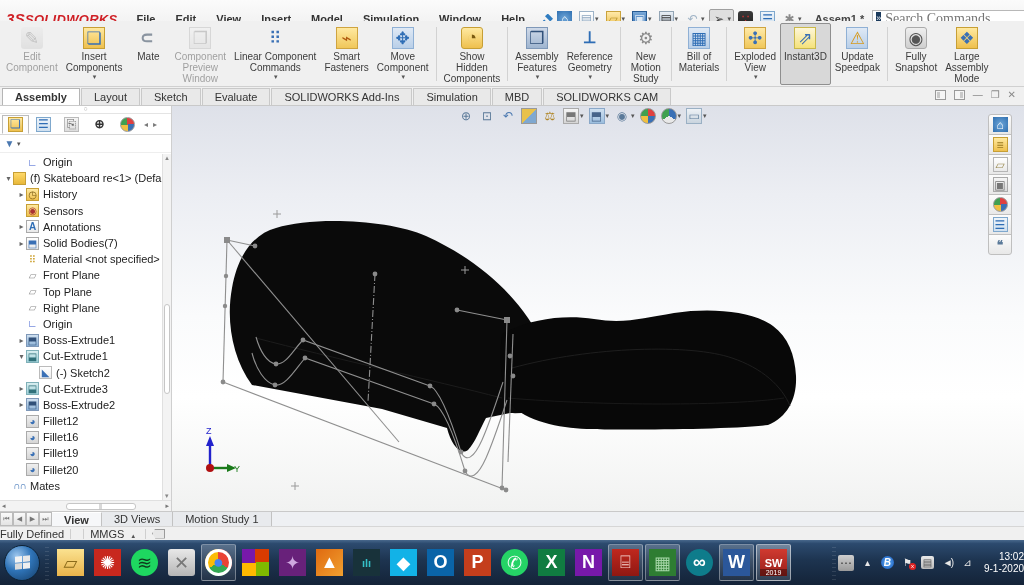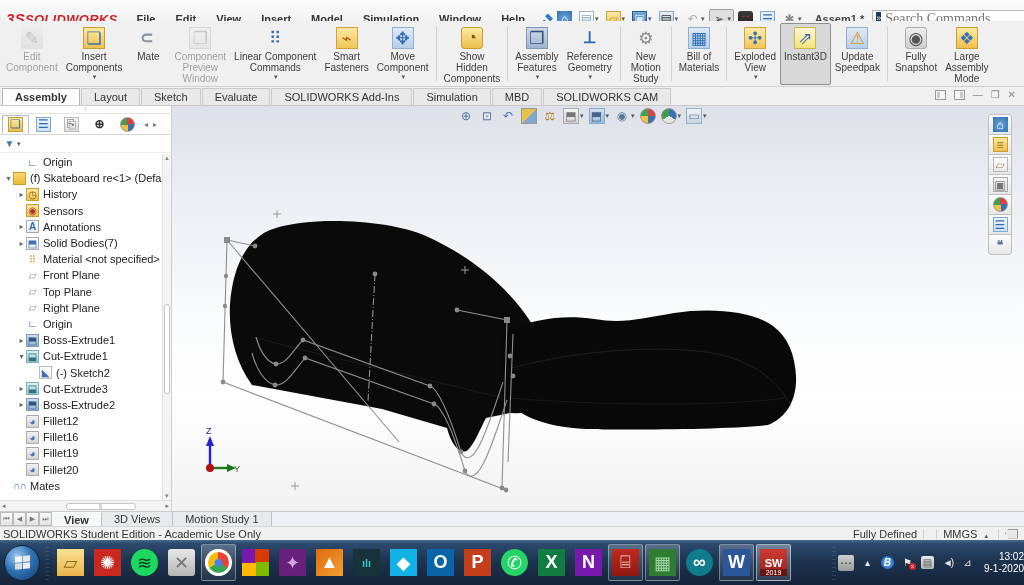--- a/index.html
+++ b/index.html
@@ -728,21 +728,20 @@
       <div class="navbtn">⏮</div>
       <div class="navbtn">◀</div>
       <div class="navbtn">▶</div>
       <div class="navbtn">⏭</div>
       <div class="dtab active">View</div>
       <div class="dtab">3D Views</div>
       <div class="dtab">Motion Study 1</div>
     </div>
 
   <div id="statusbar" class="abs">
-    <span class="msg">SOLIDWORKS Student Edition - Academic Use Only</span>
     <span>Fully Defined</span>
     <span class="sdiv"></span>
       <span class="sdiv"></span>
     <span style="margin-right:4px;"><span>MMGS</span>&nbsp;&nbsp;<span class="caret">▴</span></span>
     <span class="sdiv"></span>
     <span id="tagic"></span>
   </div>
 
   <div id="taskbar" class="abs">
     <div id="startorb">

